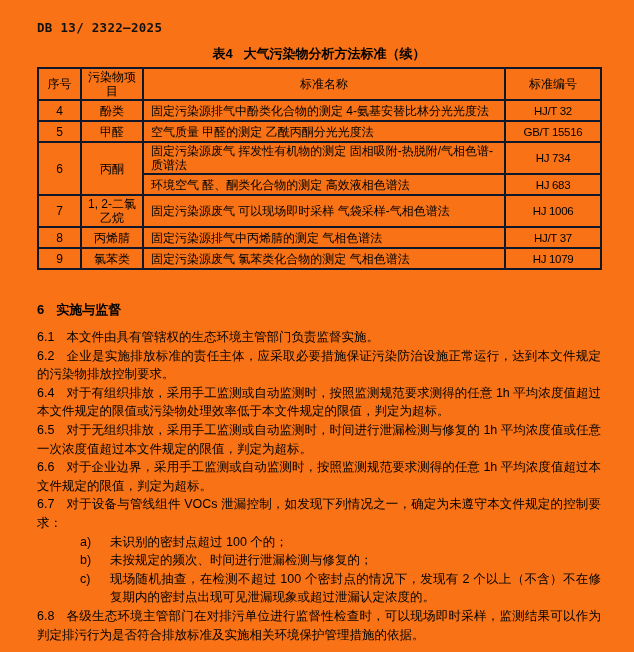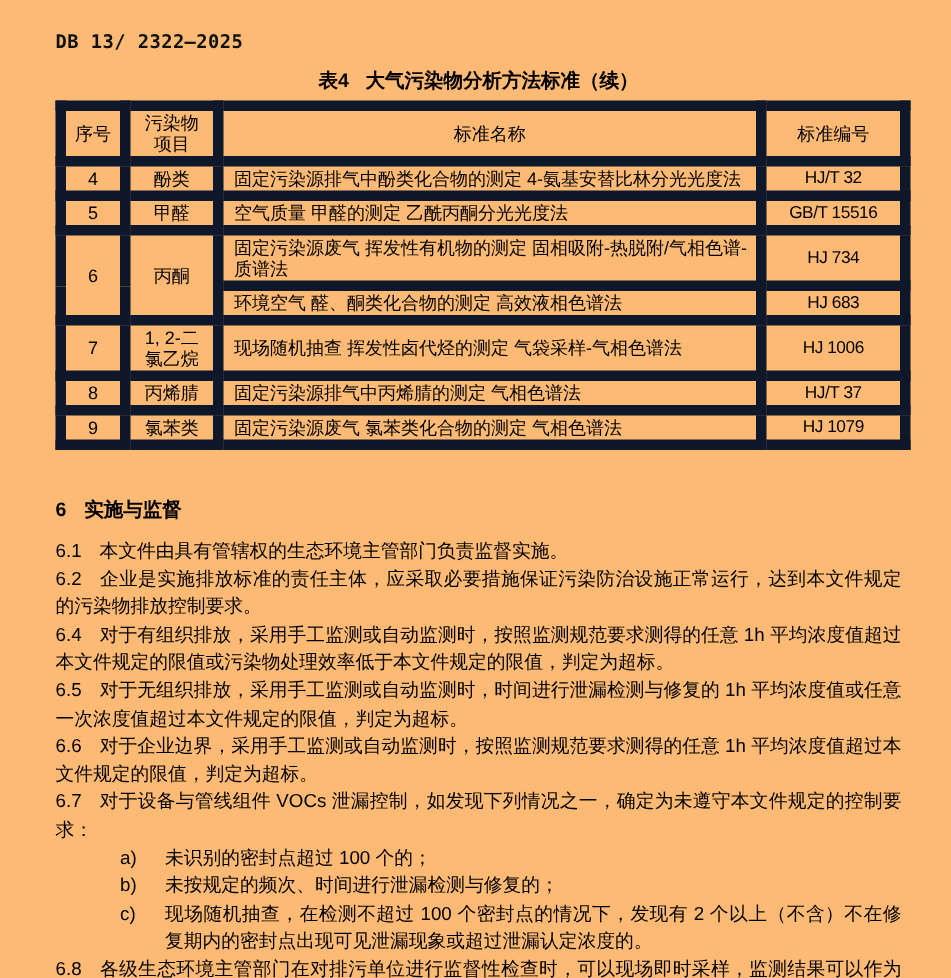--- a/index.html
+++ b/index.html
@@ -6,21 +6,21 @@
     margin: 0;
     padding: 0;
     background: #ffffff;
     color: #000000;
     font-family: "Liberation Sans", sans-serif;
   }
   .page {
     position: relative;
     width: 634px;
     height: 652px;
-    background: #fdba74;
+    background: #f97316;
     box-sizing: border-box;
     padding: 20px 33px 0 37px;
     overflow: hidden;
   }
   .doc-header {
     font-family: "DejaVu Sans Mono", monospace;
     font-size: 12.5px;
     font-weight: 700;
     letter-spacing: 0.3px;
     color: #111;
@@ -34,21 +34,21 @@
   }
   .table-title .gap { display: inline-block; width: 11px; }
   table.std {
     border-collapse: collapse;
     width: 563px;
     table-layout: fixed;
     font-size: 12px;
     line-height: 14px;
   }
   table.std th, table.std td {
-    border: 7px solid #0f172a;
+    border: 2px solid #0f172a;
     padding: 1px 4px;
     text-align: center;
     vertical-align: middle;
     font-weight: 400;
     overflow: hidden;
   }
   table.std td.name-cell {
     text-align: left;
     padding-left: 7px;
     padding-right: 6px;
@@ -140,21 +140,21 @@
         <td class="name-cell">固定污染源废气 挥发性有机物的测定 固相吸附-热脱附/气相色谱-质谱法</td>
         <td class="code-cell">HJ 734</td>
       </tr>
       <tr class="h21">
         <td class="name-cell">环境空气 醛、酮类化合物的测定 高效液相色谱法</td>
         <td class="code-cell">HJ 683</td>
       </tr>
       <tr class="h28">
         <td>7</td>
         <td>1, 2-二氯乙烷</td>
-        <td class="name-cell">现场随机抽查 挥发性卤代烃的测定 气袋采样-气相色谱法</td>
+        <td class="name-cell">固定污染源废气 可以现场即时采样 气袋采样-气相色谱法</td>
         <td class="code-cell">HJ 1006</td>
       </tr>
       <tr class="h21">
         <td>8</td>
         <td>丙烯腈</td>
         <td class="name-cell">固定污染源排气中丙烯腈的测定 气相色谱法</td>
         <td class="code-cell">HJ/T 37</td>
       </tr>
       <tr class="h21">
         <td>9</td>

